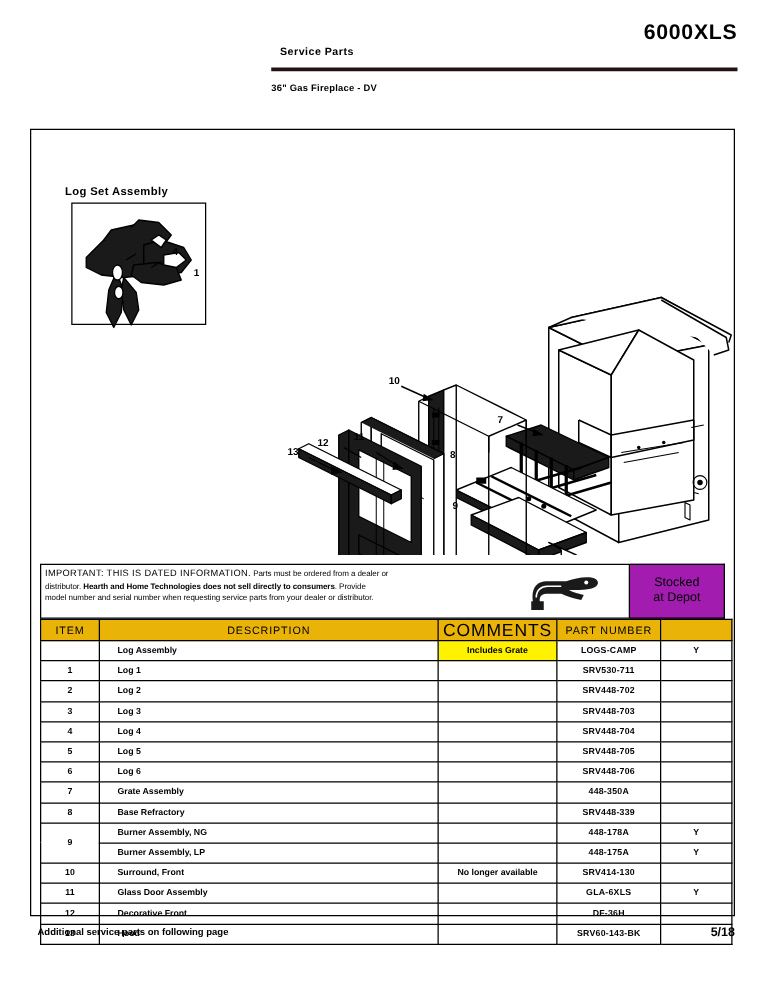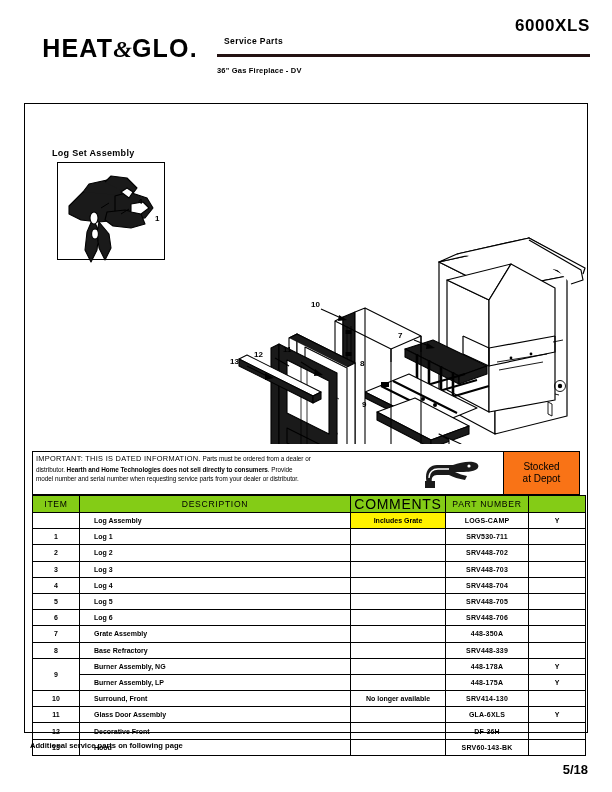--- a/index.html
+++ b/index.html
@@ -170,21 +170,21 @@
     height: 34px;
   }
   .depot-box {
     position: absolute;
     left: 472px; top: 0;
     width: 76px;
     height: 44px;
     border: 1.2px solid #000;
     border-left: none;
     box-sizing: border-box;
-    background: #f97316;
+    background: #a21caf;
     display: flex;
     flex-direction: column;
     align-items: center;
     justify-content: center;
     font-size: 10px;
     line-height: 1.25;
   }
 
   
   .table-wrap {
@@ -199,21 +199,21 @@
   }
   table.parts td, table.parts th {
     border: 1px solid #000;
     padding: 0;
     height: 15.2px;
     font-size: 7px;
     font-weight: bold;
     vertical-align: middle;
   }
   table.parts thead th {
-    background: #84cc16;
+    background: #eab308;
     font-size: 8.6px;
     font-weight: normal;
     letter-spacing: 0.7px;
     height: 15px;
     text-align: center;
   }
   .col-item   { width: 46px;  text-align: center; }
   .col-desc   { width: 270px; text-align: left; padding-left: 14px !important; }
   .col-cmt    { width: 94px;  text-align: center; font-size: 6.4px; }
   .col-part   { width: 82px;  text-align: center; letter-spacing: 0.2px; }
@@ -223,31 +223,29 @@
   
   .footer-left {
     position: absolute;
     left: 30px; top: 741px;
     font-size: 7.6px;
     font-weight: bold;
   }
   .footer-right {
     position: absolute;
     right: 24px; top: 741px;
-    font-size: 13px;
-    font-weight: bold;
-    margin-top: 21px;
+    font-size: 10px;
+    font-weight: bold;
   }
 </style>
 </head>
 <body>
 
 <div class="header">
   <div class="logo-block">
-    <div class="logo-word"><span>HEAT</span><span class="logo-amp">&amp;</span><span>GLO.</span></div>
   </div>
 
   <div class="hdr-service">Service Parts</div>
   <div class="hdr-model">6000XLS</div>
   <div class="hdr-rule"></div>
   <div class="hdr-sub">36" Gas Fireplace - DV</div>
 </div>
 
 <div class="main-box"></div>
 

